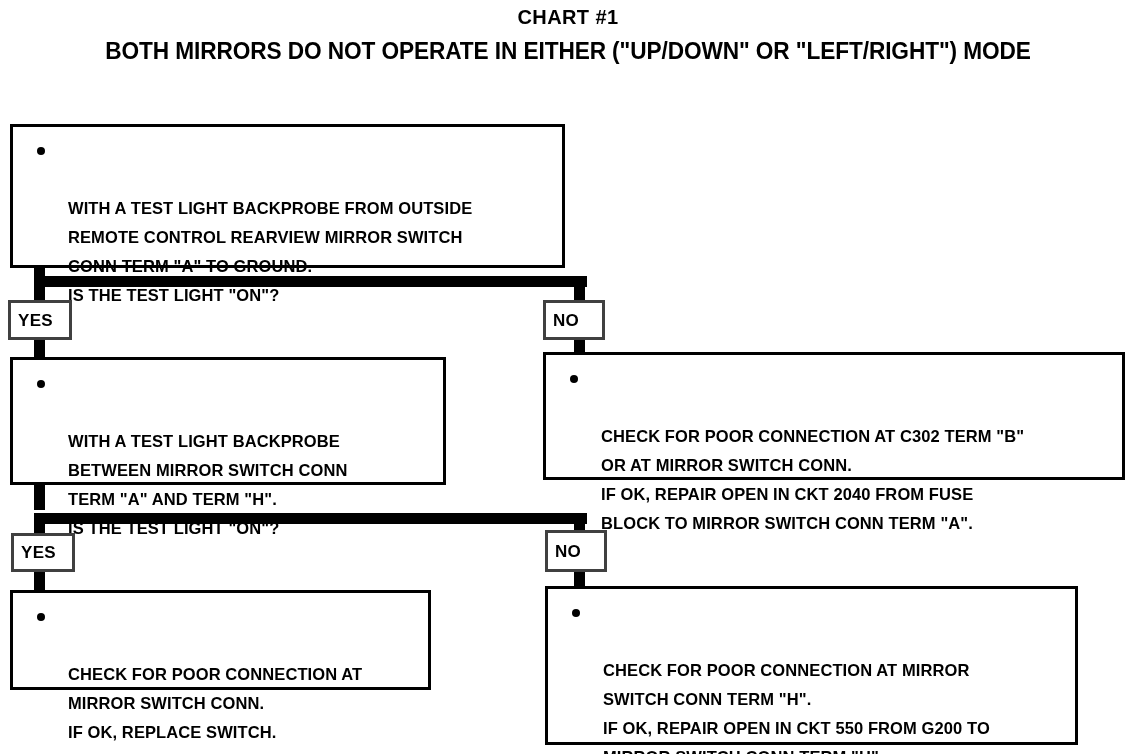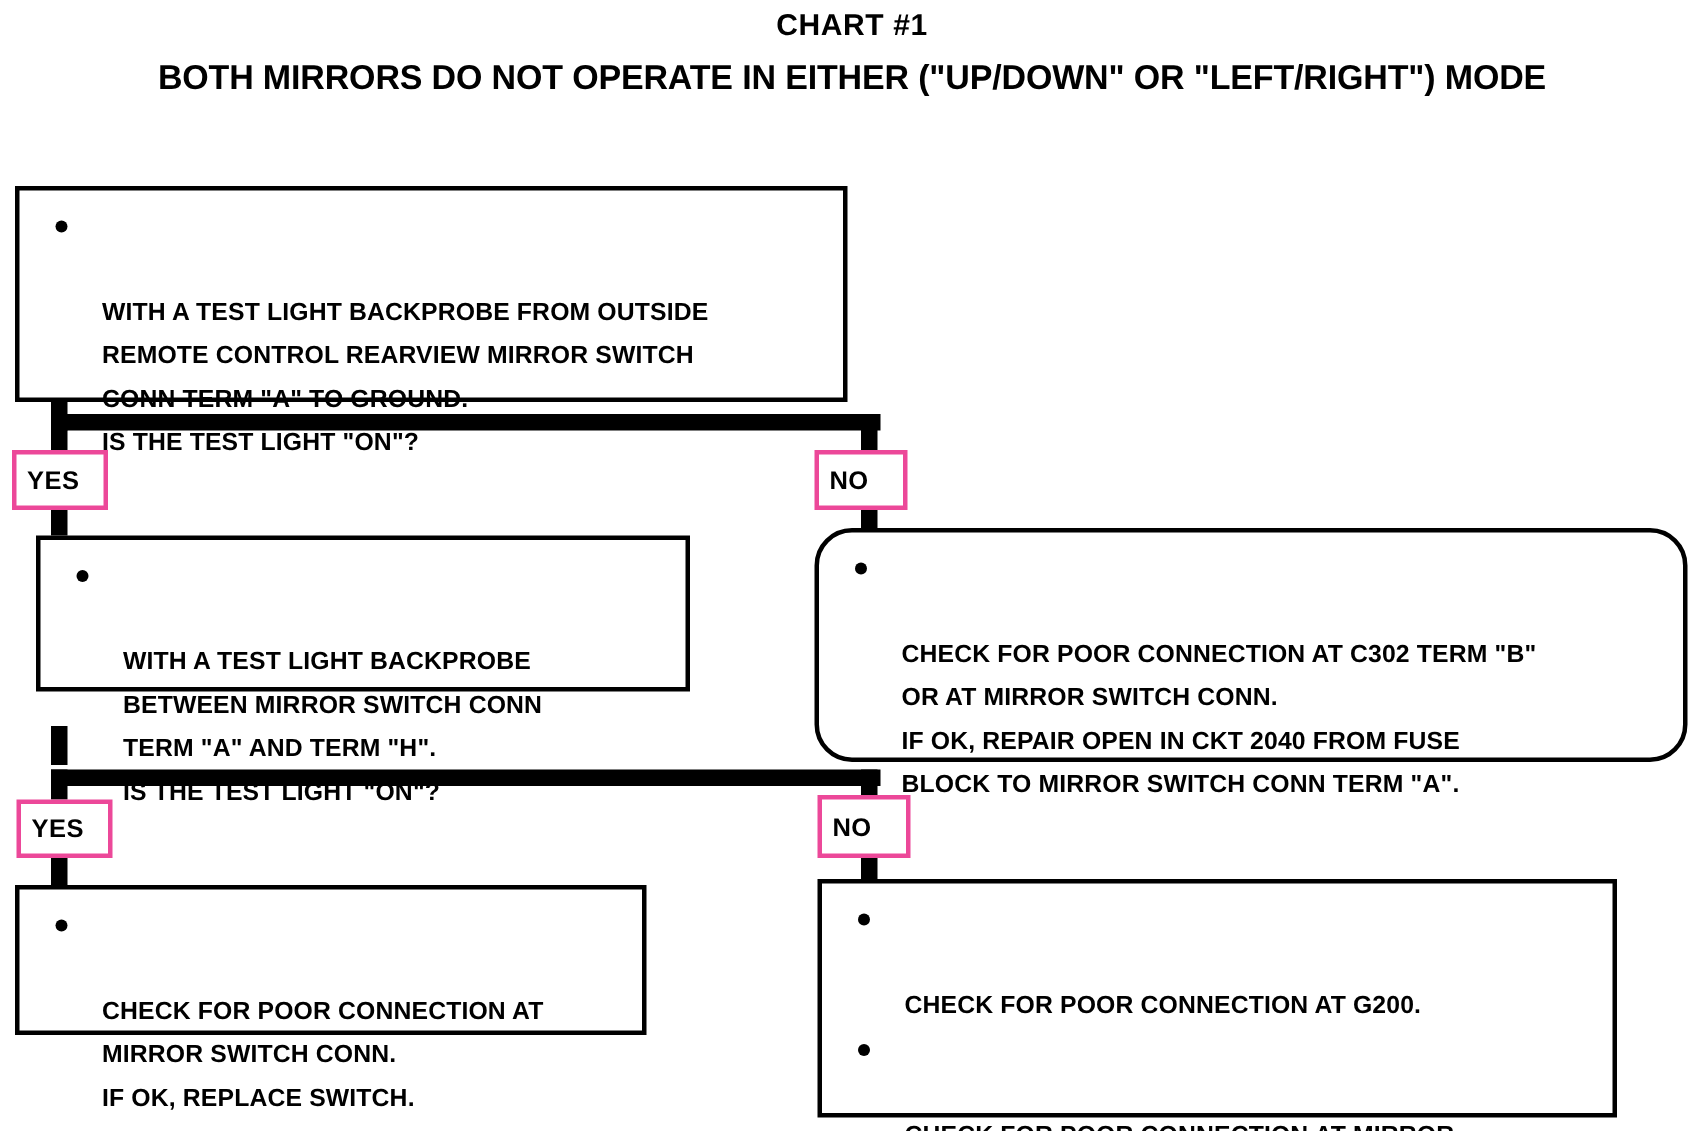--- a/index.html
+++ b/index.html
@@ -81,21 +81,21 @@
     top: 11px;
     width: 8px;
     height: 8px;
     background: #000;
     border-radius: 50%;
   }
 
   
   .label-box {
     position: absolute;
-    border: 3px solid #ec4899;
+    border: 3px solid #404040;
     background: #ffffff;
     box-sizing: border-box;
     font-size: 17px;
     font-weight: bold;
     line-height: 1;
     display: flex;
     align-items: center;
     padding-left: 7px;
     letter-spacing: 0.3px;
   }
@@ -146,33 +146,33 @@
   </div>
 
   <div class="label-box" style="left:8px; top:300px; width:64px; height:40px;">
     <span>YES</span>
   </div>
 
   <div class="label-box" style="left:543px; top:300px; width:62px; height:40px;">
     <span>NO</span>
   </div>
 
-  <div class="node-box" style="left:543px; top:352px; width:582px; height:156px;border-radius:25px;">
+  <div class="node-box" style="left:543px; top:352px; width:582px; height:128px;">
     <div class="box-body">
       <div class="bullet-row">
         <span class="bullet-dot"></span>
         <span>CHECK FOR POOR CONNECTION AT C302 TERM "B"
 OR AT MIRROR SWITCH CONN.
 IF OK, REPAIR OPEN IN CKT 2040 FROM FUSE
 BLOCK TO MIRROR SWITCH CONN TERM "A".</span>
       </div>
     </div>
   </div>
 
-  <div class="node-box" style="left:24px; top:357px; width:436px; height:104px;">
+  <div class="node-box" style="left:10px; top:357px; width:436px; height:128px;">
     <div class="box-body">
       <div class="bullet-row">
         <span class="bullet-dot"></span>
         <span>WITH A TEST LIGHT BACKPROBE
 BETWEEN MIRROR SWITCH CONN
 TERM "A" AND TERM "H".
 IS THE TEST LIGHT "ON"?</span>
       </div>
     </div>
   </div>
@@ -193,24 +193,20 @@
 MIRROR SWITCH CONN.
 IF OK, REPLACE SWITCH.</span>
       </div>
     </div>
   </div>
 
   <div class="node-box" style="left:545px; top:586px; width:533px; height:159px;">
     <div class="box-body">
       <div class="bullet-row">
         <span class="bullet-dot"></span>
-        <span>CHECK FOR POOR CONNECTION AT G200.</span>
-      </div>
-      <div class="bullet-row">
-        <span class="bullet-dot"></span>
         <span>CHECK FOR POOR CONNECTION AT MIRROR
 SWITCH CONN TERM "H".
 IF OK, REPAIR OPEN IN CKT 550 FROM G200 TO
 MIRROR SWITCH CONN TERM "H".</span>
       </div>
     </div>
   </div>
 
 </div>
 

